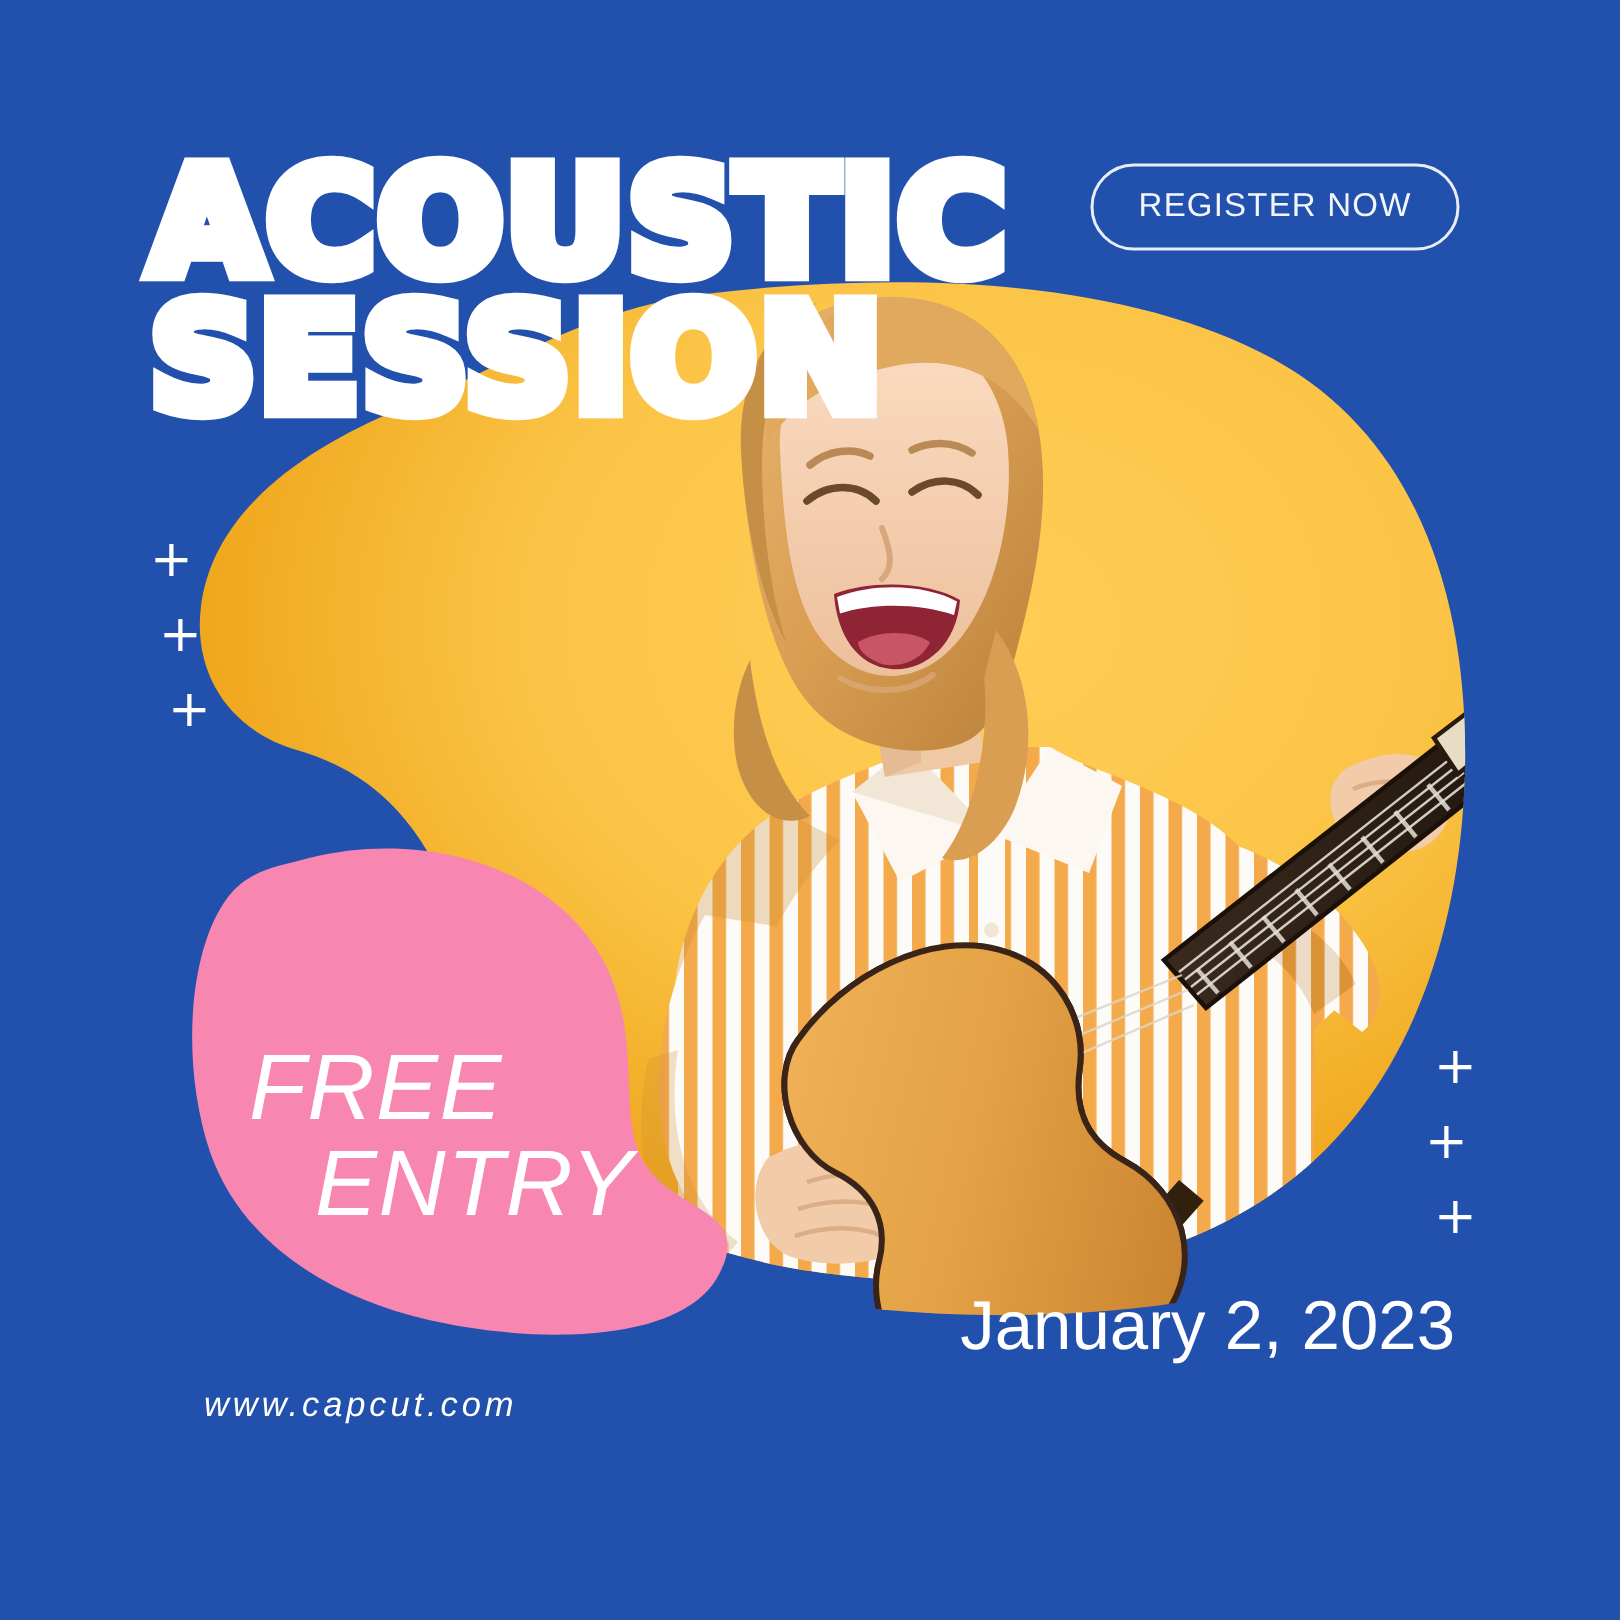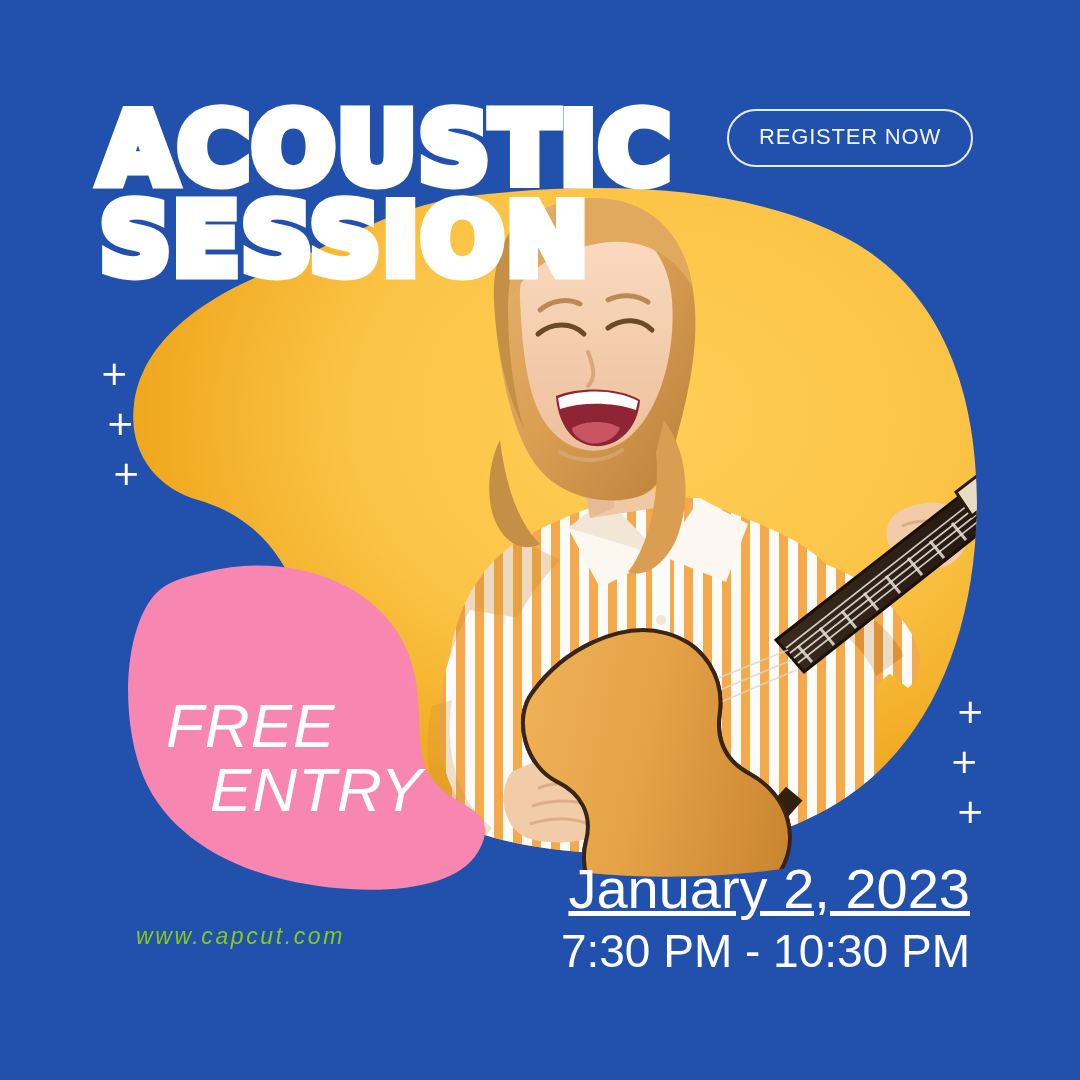--- a/index.html
+++ b/index.html
@@ -77,30 +77,30 @@
 
   
   #datetime-block {
     position: absolute;
     right: 110px;
     top: 855px;
     z-index: 46;
     text-align: right;
     color: #FFFFFF;
   }
-  #datetime-block .dt-date { display: block; font-size: 56px; line-height: 1.22; text-decoration: underline; }
+  #datetime-block .dt-date { display: block; font-size: 46px; line-height: 1.22; }
   #datetime-block .dt-time { display: block; font-size: 46px; line-height: 1.22; }
 
   
   #website-text {
     position: absolute;
     left: 136px;
     top: 923px;
     z-index: 46;
-    color: #84cc16;
+    color: #ffffff;
     font-size: 23px;
     font-style: italic;
     letter-spacing: 2.6px;
   }
 
   
   .plus-group { position: absolute; z-index: 44; }
   .plus-mark {
     position: absolute;
     color: #FFFFFF;
@@ -387,21 +387,20 @@
     <span class="title-line">SESSION</span>
   </div>
 
   <div id="free-entry-text">
     <span class="fe-line-1">FREE</span>
     <span class="fe-line-2">ENTRY</span>
   </div>
 
   <div id="datetime-block">
     <span class="dt-date">January 2, 2023</span>
-    <span class="dt-time">7:30 PM - 10:30 PM</span>
   </div>
 
   <div id="website-text">www.capcut.com</div>
 
   <div class="plus-group" id="plus-group-left">
     <span class="plus-mark" style="left:4px;  top:0px;">+</span>
     <span class="plus-mark" style="left:10px; top:50px;">+</span>
     <span class="plus-mark" style="left:16px; top:100px;">+</span>
   </div>
 

